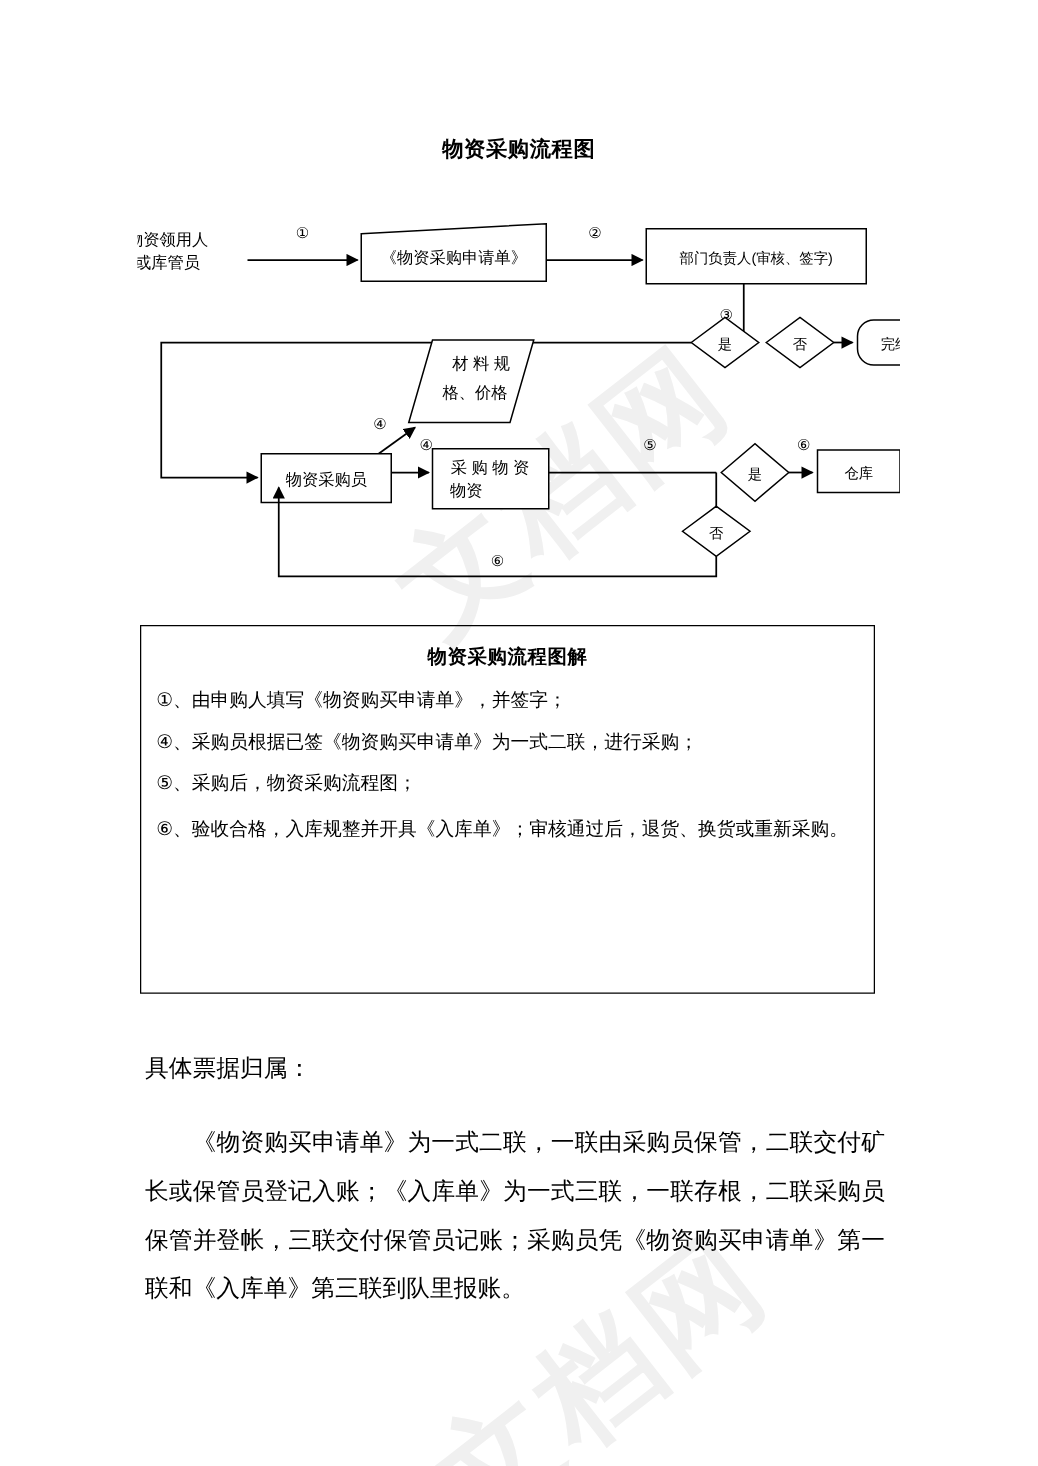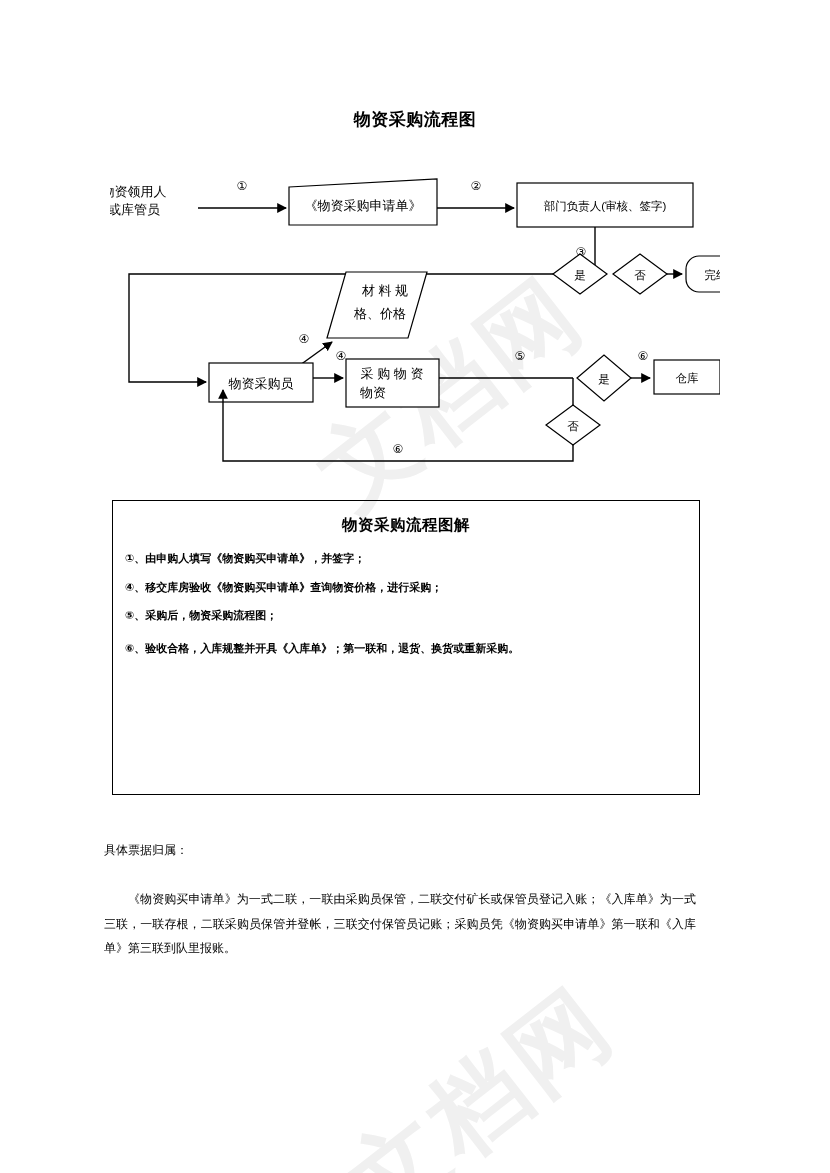--- a/index.html
+++ b/index.html
@@ -114,34 +114,33 @@
   #legend-title {
     margin-top: 14px;
     text-align: center;
     font-size: 15.5px;
     font-weight: bold;
     letter-spacing: 0.5px;
   }
   .legend-line {
     margin: 0 0 0 12px;
     padding-top: 17px;
-    font-size: 11px;
+    font-size: 15px;
     line-height: 1.05;
     white-space: nowrap;
-    font-weight: bold;
   }
   .legend-line.wrap { white-space: normal; margin-right: 10px; line-height: 1.75; }
 
   
   #closing {
     position: absolute;
-    left: 104px;
+    left: 116px;
     top: 842px;
     width: 592px;
-    font-size: 12px;
+    font-size: 19px;
   }
   #closing-heading { margin: 0; }
   #closing-body {
     margin: 28px 0 0 0;
     text-indent: 2em;
     line-height: 2.05;
     text-align: justify;
   }
 </style>
 </head>
@@ -235,23 +234,23 @@
         <text class="fc-label-sm" x="463" y="270" text-anchor="middle">否</text>
 
         <polyline class="conn" points="463,285 463,301 113,301 113,230" marker-end="url(#arrow)"></polyline>
         <text class="fc-num" x="288" y="293" text-anchor="middle">⑥</text>
       </svg>
     </div>
 
     <div id="legend-box">
       <div id="legend-title">物资采购流程图解</div>
       <div class="legend-line">①、由申购人填写《物资购买申请单》，并签字；</div>
-      <div class="legend-line">④、移交库房验收《物资购买申请单》查询物资价格，进行采购；</div>
+      <div class="legend-line">④、采购员根据已签《物资购买申请单》为一式二联，进行采购；</div>
       <div class="legend-line">⑤、采购后，物资采购流程图；</div>
-      <div class="legend-line wrap">⑥、验收合格，入库规整并开具《入库单》；第一联和，退货、换货或重新采购。</div>
+      <div class="legend-line wrap">⑥、验收合格，入库规整并开具《入库单》；审核通过后，退货、换货或重新采购。</div>
     </div>
 
     <div id="closing">
       <p id="closing-heading">具体票据归属：</p>
       <p id="closing-body">《物资购买申请单》为一式二联，一联由采购员保管，二联交付矿长或保管员登记入账；《入库单》为一式三联，一联存根，二联采购员保管并登帐，三联交付保管员记账；采购员凭《物资购买申请单》第一联和《入库单》第三联到队里报账。</p>
     </div>
 
   </div>
 </div>
 

